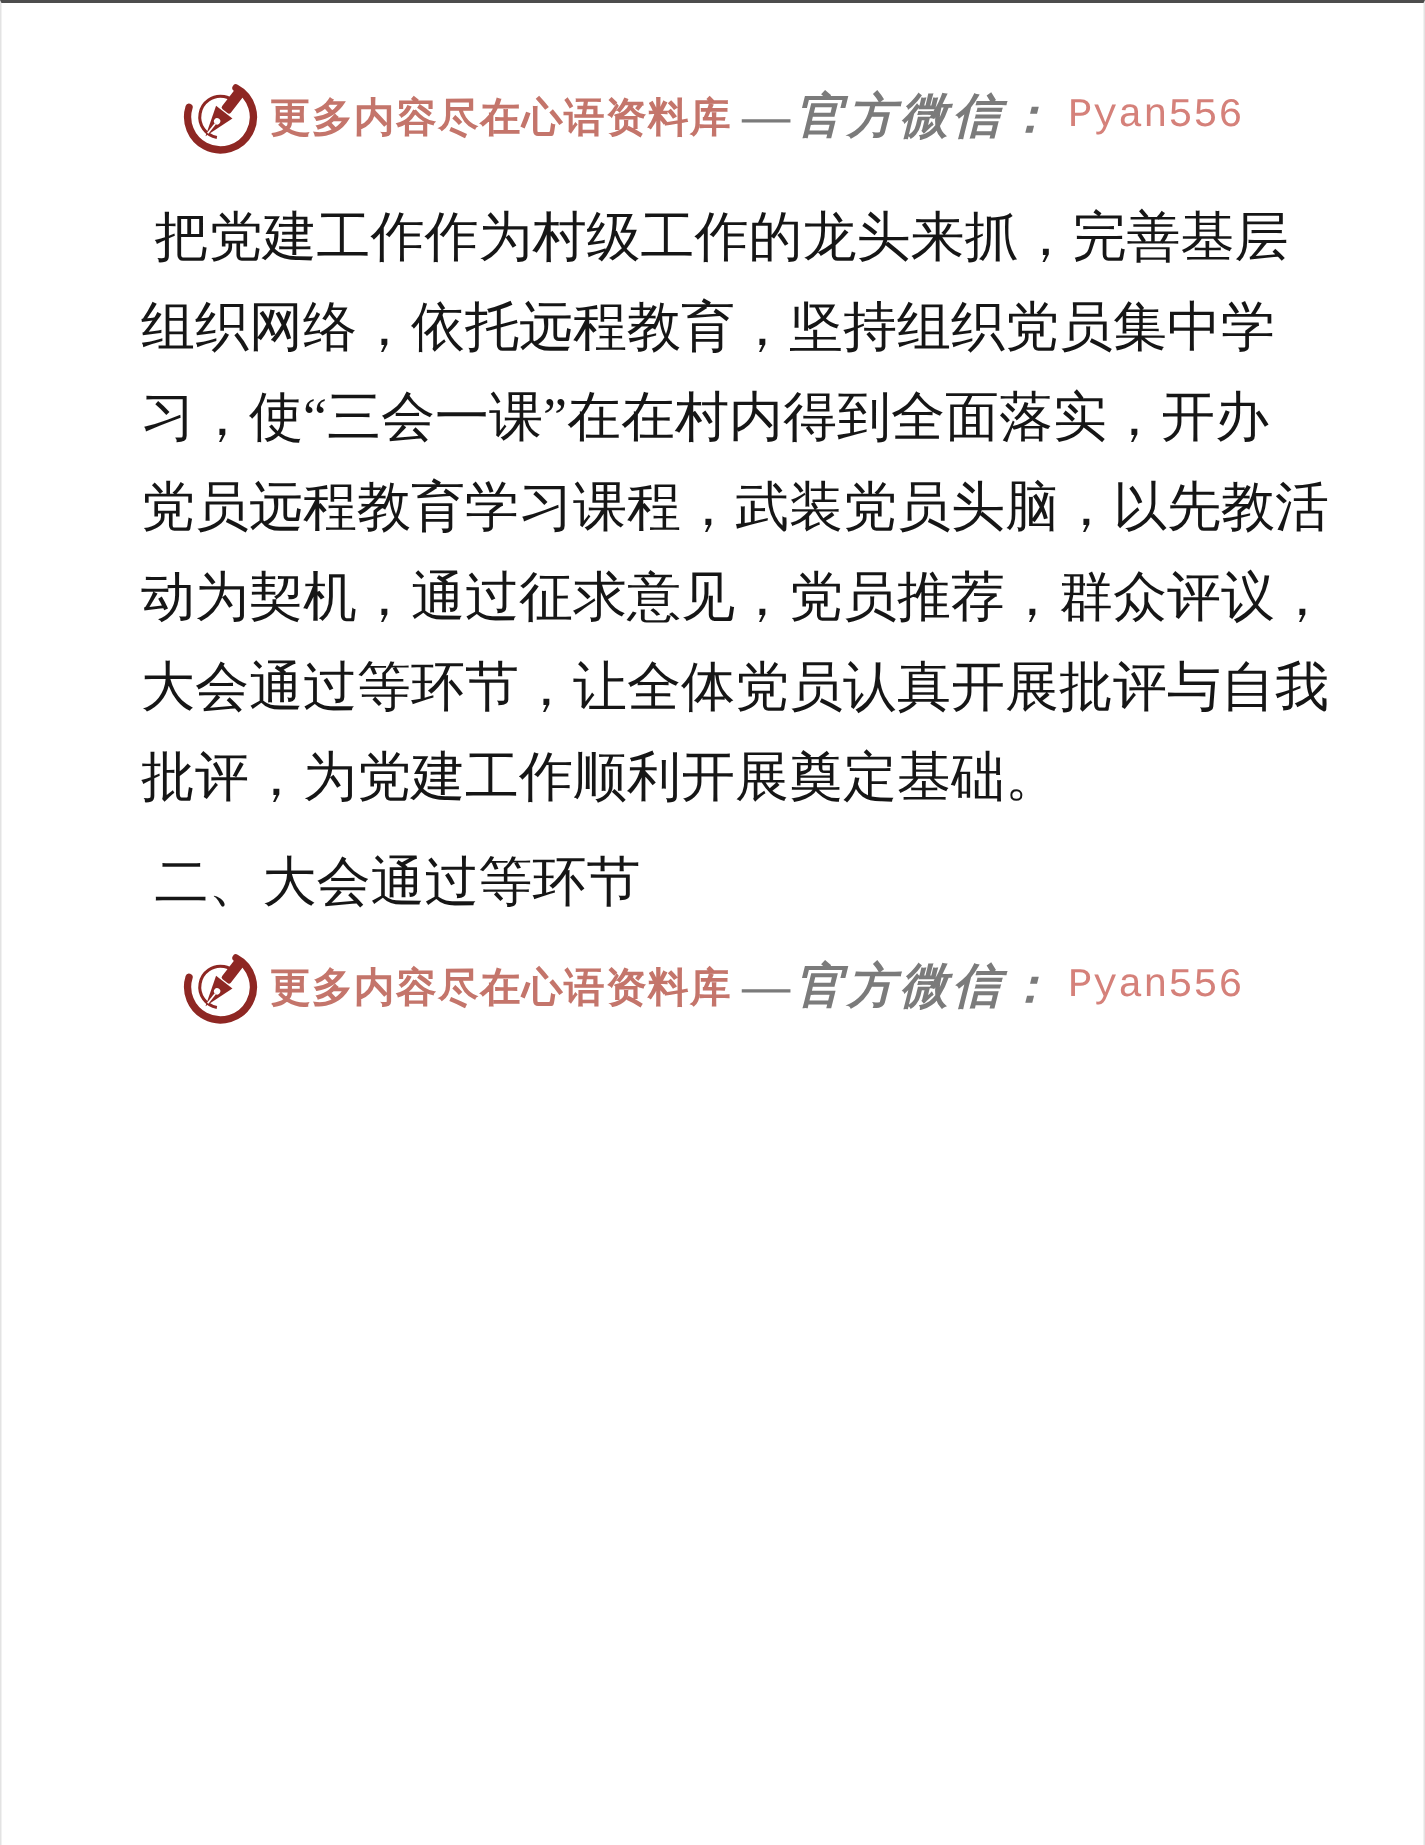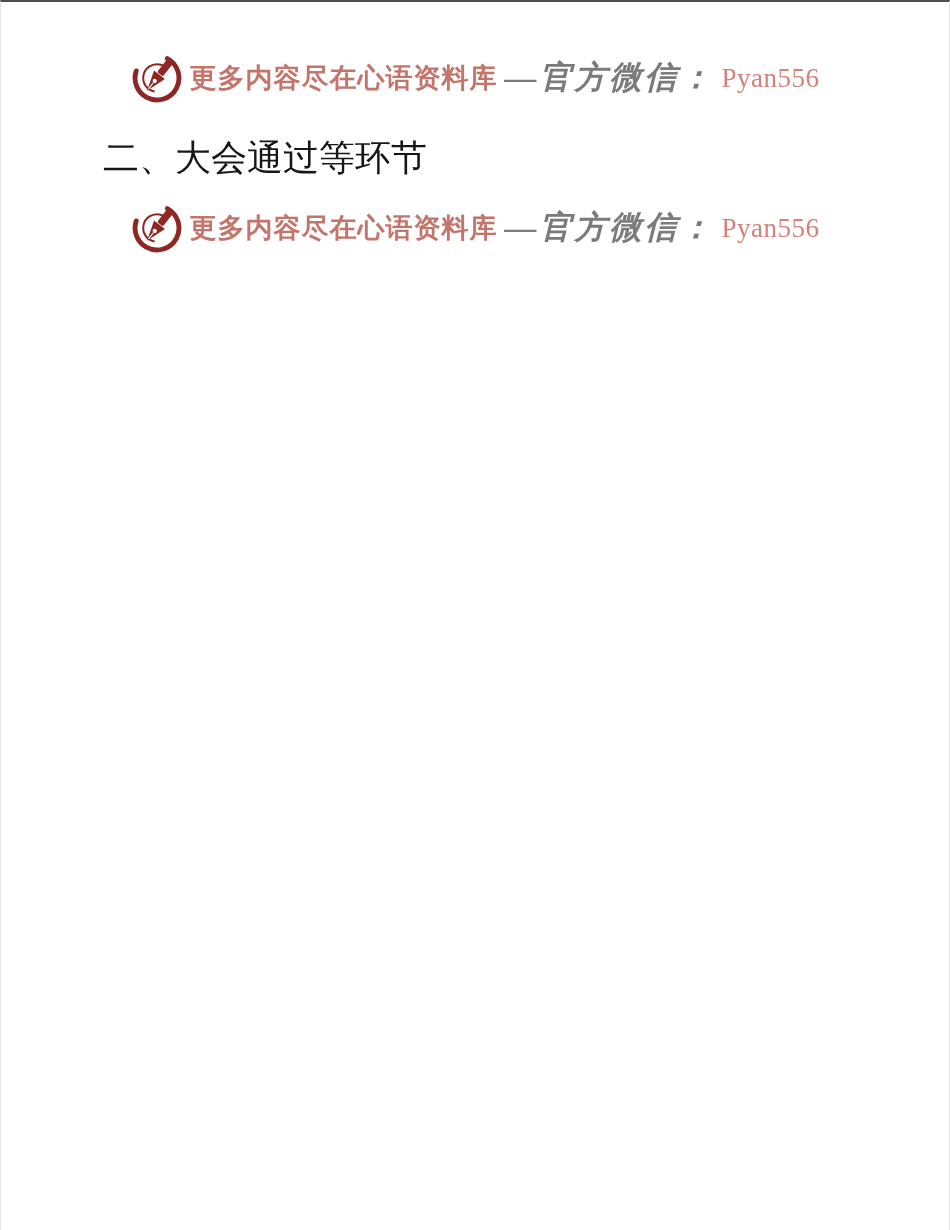--- a/index.html
+++ b/index.html
@@ -38,21 +38,21 @@
   .wechat-label {
     font-size: 32px;
     font-weight: bold;
     font-style: italic;
     color: #7b7b7b;
     letter-spacing: 3px;
   }
   .wechat-id {
     font-size: 27px;
     color: #d5817a;
-    font-family: Liberation Serif, serif;
+    font-family: Liberation Mono, monospace;
     letter-spacing: 0.5px;
   }
 
   .doc {
     width: 800px;
     margin: 24px 0 0 93px;
     font-size: 36px;
     line-height: 60px;
     color: #161616;
   }
@@ -78,20 +78,27 @@
           <line x1="32" y1="39" x2="32" y2="49" stroke="#ffffff" stroke-width="1.4"></line>
         </g>
       </svg>
     </span>
     <span class="brand-text">更多内容尽在心语资料库</span>
     <span class="wechat-label">—官方微信：</span>
     <span class="wechat-id">Pyan556</span>
   </div>
 
   <main class="doc">
+    <p class="para p2"> 把党建工作作为村级工作的龙头来抓，完善基层
+组织网络，依托远程教育，坚持组织党员集中学
+习，使“三会一课”在在村内得到全面落实，开办
+党员远程教育学习课程，武装党员头脑，以先教活
+动为契机，通过征求意见，党员推荐，群众评议，
+大会通过等环节，让全体党员认真开展批评与自我
+批评，为党建工作顺利开展奠定基础。</p>
     <p class="para heading"> 二、大会通过等环节</p>
   </main>
 
   <div class="brandbar footer">
     <span class="logo">
       <svg viewBox="0 0 64 64" aria-hidden="true">
         <circle cx="32" cy="32" r="27" fill="none" stroke="#8e2723" stroke-width="6" stroke-dasharray="122 48" stroke-linecap="round" transform="rotate(-62 32 32)"></circle>
         <circle cx="32" cy="32" r="17" fill="none" stroke="#8e2723" stroke-width="2.5" stroke-dasharray="58 50" transform="rotate(100 32 32)"></circle>
         <g transform="rotate(38 32 32)">
           <rect x="27.5" y="5" width="9" height="21" rx="2" fill="#8e2723"></rect>

